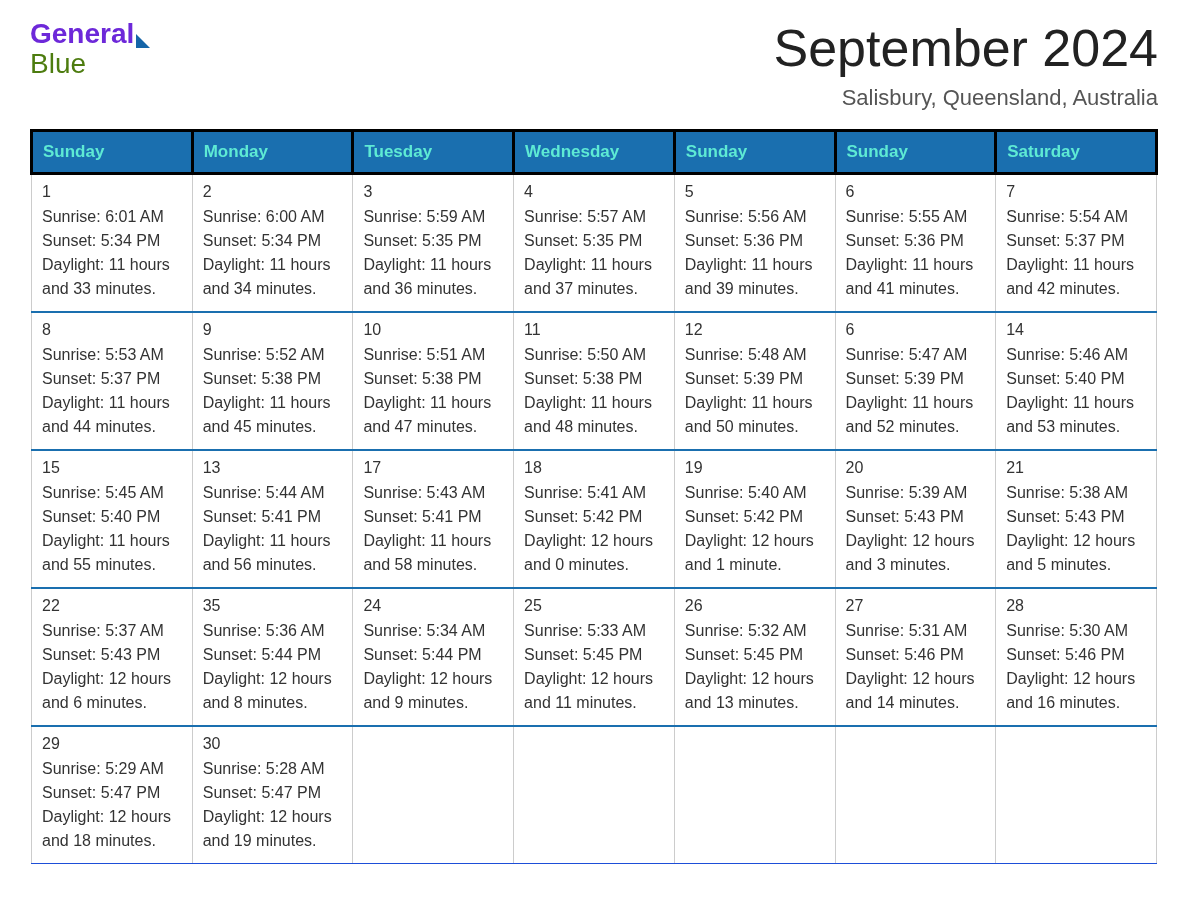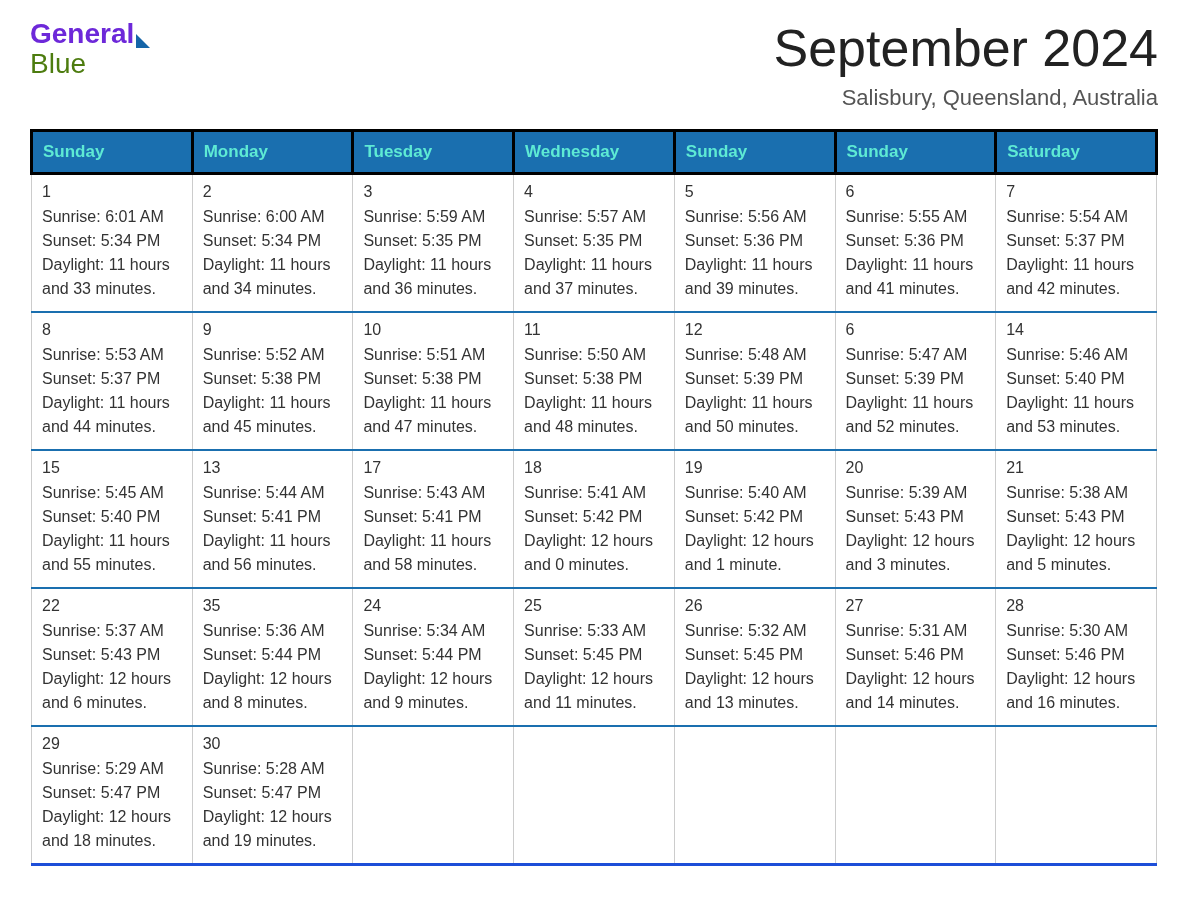--- a/index.html
+++ b/index.html
@@ -87,21 +87,21 @@
     tbody tr {
       border-top: 2px solid #1a6faf;
     }
     tbody tr td:first-child {
       border-left: 1px solid #ccc;
     }
     tbody tr td:last-child {
       border-right: 1px solid #ccc;
     }
     tbody tr:last-child td {
-      border-bottom: 3px solid #1d4ed8;
+      border-bottom: 1px solid #1d4ed8;
     }
     .day-number {
       font-size: 16px;
       font-weight: normal;
       margin-bottom: 4px;
       display: block;
     }
     .day-info {
       font-size: 16px;
       line-height: 1.5;

